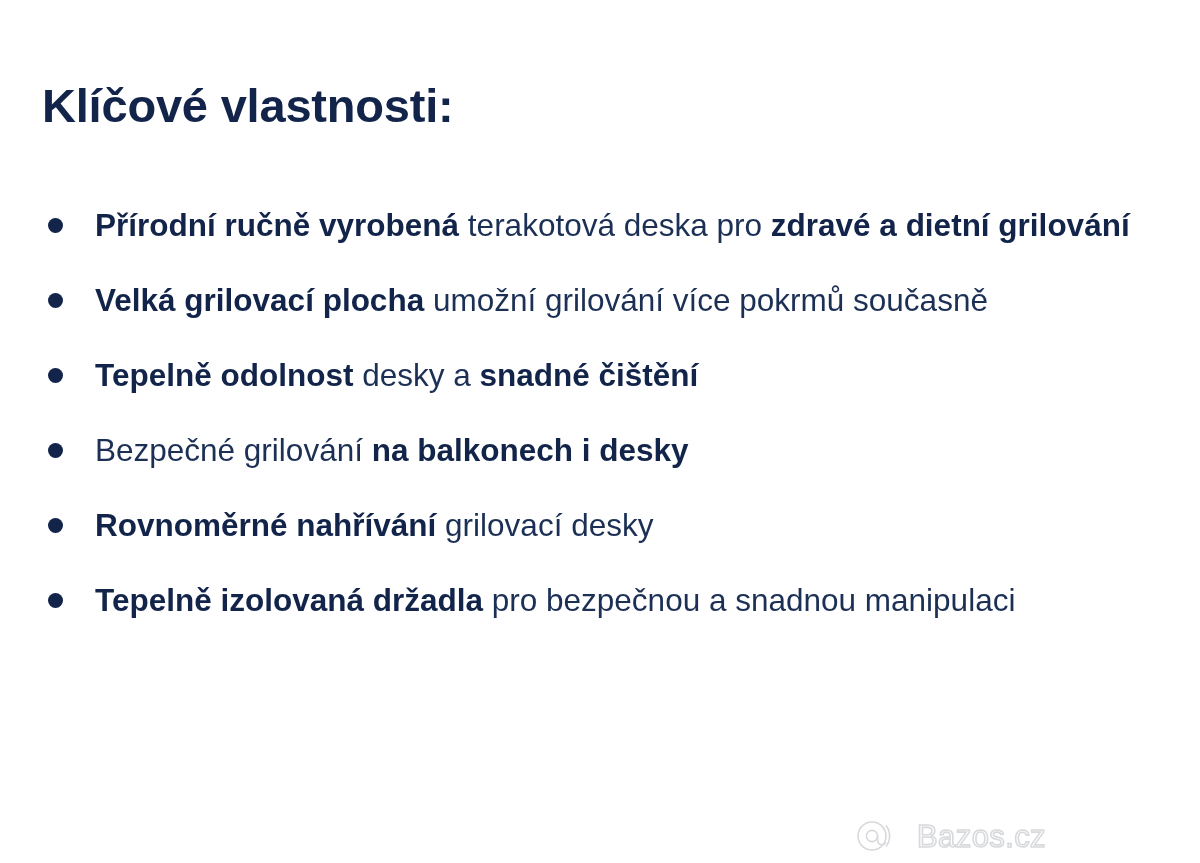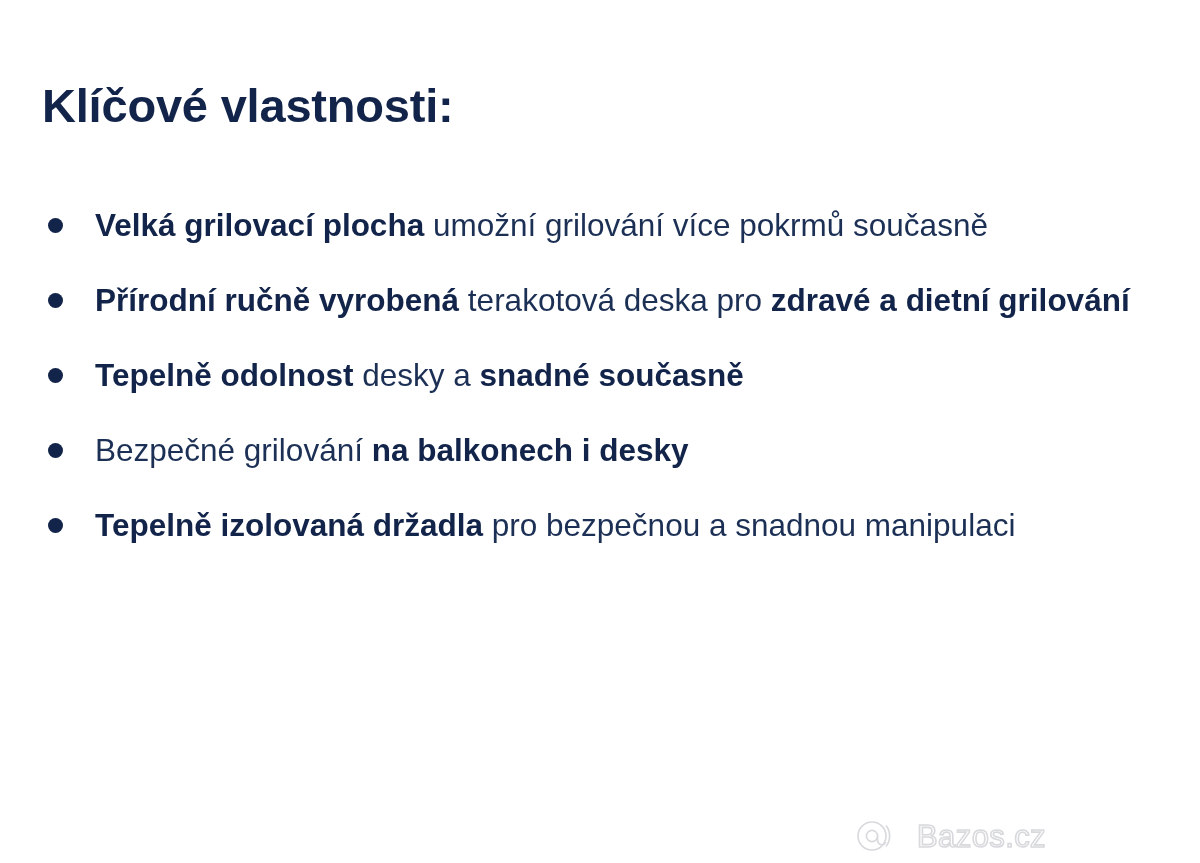--- a/index.html
+++ b/index.html
@@ -115,33 +115,37 @@
 </head>
 <body>
 
 <div class="slide">
 
   <h1 class="page-title">Klíčové vlastnosti:</h1>
 
   <ul class="feature-list">
       <li class="feature-item">
         <span class="bullet-dot"></span>
+        <span class="feature-text"><b>Přírodní ručně vyrobená</b> terakotová deska pro <b>zdravé a dietní grilování</b></span>
+      </li>
+      <li class="feature-item">
+        <span class="bullet-dot"></span>
         <span class="feature-text"><b>Velká grilovací plocha</b> umožní grilování více pokrmů současně</span>
       </li>
       <li class="feature-item">
         <span class="bullet-dot"></span>
-        <span class="feature-text"><b>Přírodní ručně vyrobená</b> terakotová deska pro <b>zdravé a dietní grilování</b></span>
-      </li>
-      <li class="feature-item">
-        <span class="bullet-dot"></span>
-        <span class="feature-text"><b>Tepelně odolnost</b> desky a <b>snadné současně</b></span>
+        <span class="feature-text"><b>Tepelně odolnost</b> desky a <b>snadné čištění</b></span>
       </li>
       <li class="feature-item">
         <span class="bullet-dot"></span>
         <span class="feature-text">Bezpečné grilování <b>na balkonech i desky</b></span>
+      </li>
+      <li class="feature-item">
+        <span class="bullet-dot"></span>
+        <span class="feature-text"><b>Rovnoměrné nahřívání</b> grilovací desky</span>
       </li>
       <li class="feature-item">
         <span class="bullet-dot"></span>
         <span class="feature-text"><b>Tepelně izolovaná držadla</b> pro bezpečnou a snadnou manipulaci</span>
       </li>
     </ul>
 
   <div class="watermark">
     <span class="watermark-mark">
       <svg viewBox="0 0 42 34" width="42" height="34" aria-hidden="true">

